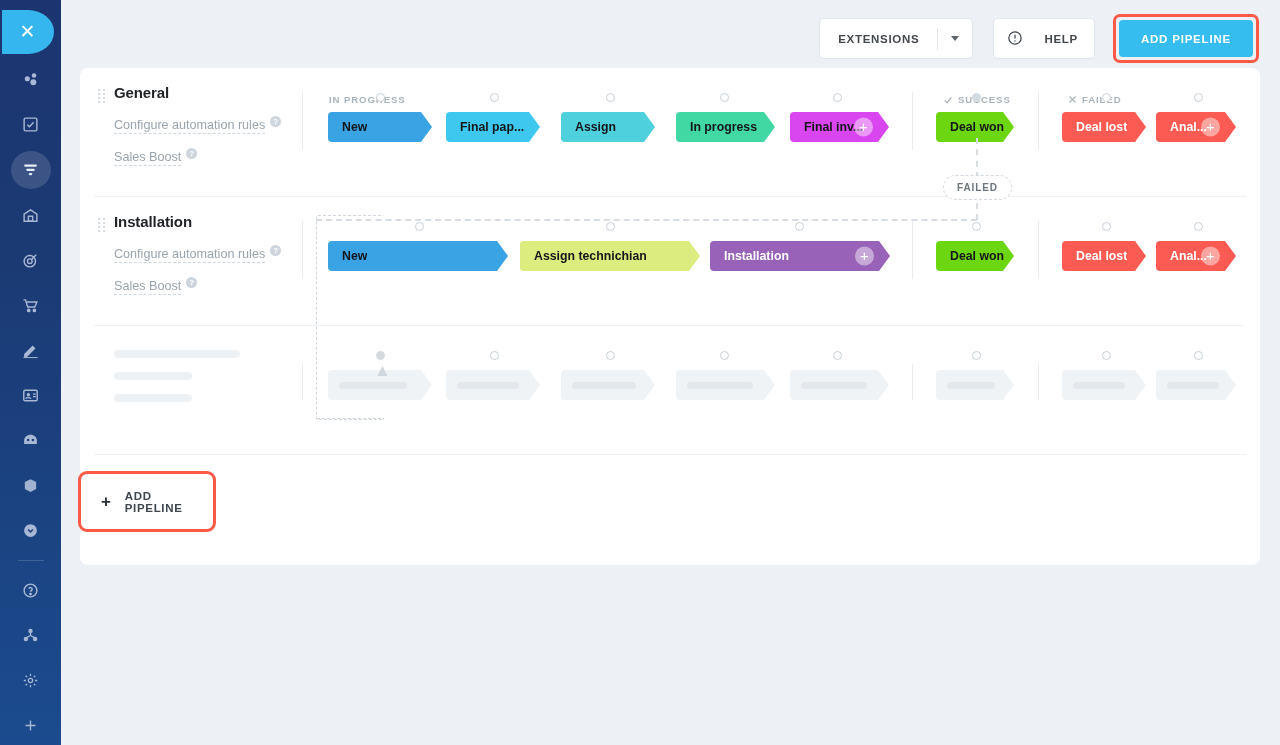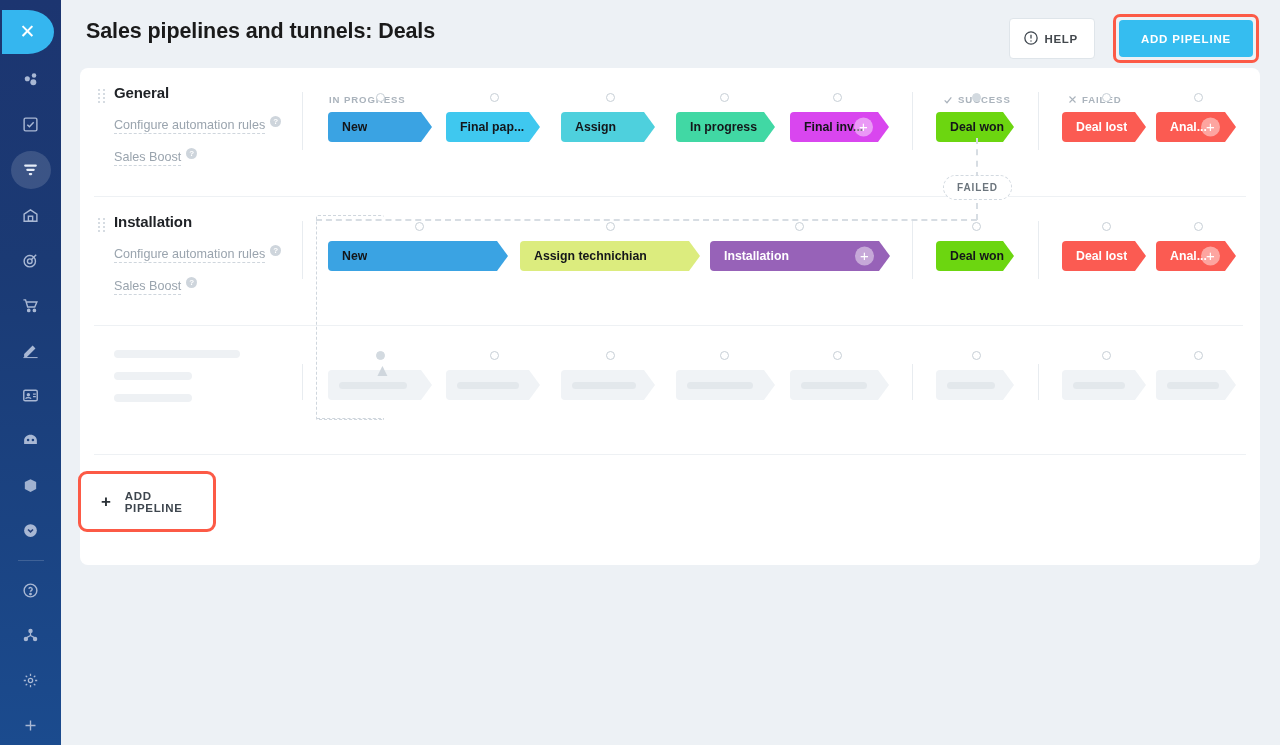--- a/index.html
+++ b/index.html
@@ -51,21 +51,21 @@
   .btn {
     height: 41px; background: #fff; border: 1px solid #dfe5ea; border-radius: 4px;
     display: flex; align-items: center; color: #43484d;
     font-size: 11.5px; font-weight: 700; letter-spacing: .7px;
   }
   .btn-ext { padding: 0; }
   .btn-ext .lbl { padding: 0 18px; }
   .btn-ext .div { width:1px; height: 22px; background:#e2e7ec; }
   .btn-ext .caret { width: 34px; display:flex; align-items:center; justify-content:center; }
   .caret-glyph { width:0;height:0;border-left:4.5px solid transparent;border-right:4.5px solid transparent;border-top:5px solid #5b646d; }
-  .btn-help { margin-left: 20px; padding: 0 16px 0 13px; gap: 5px; text-align: right; }
+  .btn-help { margin-left: 20px; padding: 0 16px 0 13px; gap: 21px; text-align: right; }
   .btn-add-wrap {
     margin-left: 18px; border: 3px solid #fc5a46; border-radius: 7px; padding: 3px;
   }
   .btn-add {
     height: 37px; padding: 0 22px; background: #35bdf0; border-radius: 4px;
     display:flex; align-items:center; color:#fff; font-size:11.5px; font-weight:700; letter-spacing:.8px;
   }
 
   
   .card {
@@ -246,23 +246,29 @@
       </svg>
   </div>
   <div class="rail-ico">
     <svg width="15" height="15" viewBox="0 0 24 24" fill="none" stroke="currentColor" stroke-width="2.2">
         <path d="M12 4v16M4 12h16"></path>
       </svg>
   </div>
 </div>
 
 <div class="topbar">
-  <div class="page-title">Sales pipelines and tunnels: Deals</div>
 
   <div class="hdr-right">
+    <div class="btn btn-ext">
+      <span class="lbl">EXTENSIONS</span>
+      <span class="div"></span>
+      <span class="caret">
+          <span class="caret-glyph"></span>
+        </span>
+    </div>
 
     <div class="btn btn-help">
       <span>
         <svg width="16" height="16" viewBox="0 0 24 24" fill="none" stroke="#3e464e" stroke-width="1.9">
             <circle cx="12" cy="12" r="9.2"></circle>
             <path d="M12 7.2v5.4"></path>
             <circle cx="12" cy="16.4" r="1.05" fill="#3e464e" stroke="none"></circle>
           </svg>
       </span>
       <span>HELP</span>

